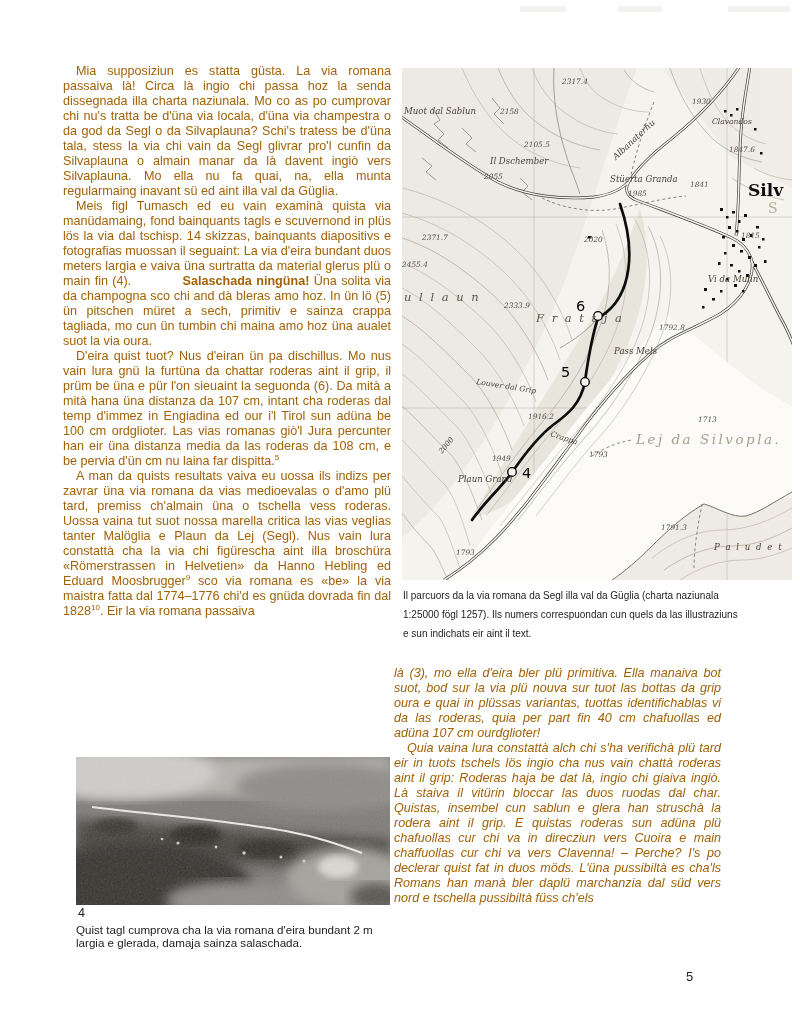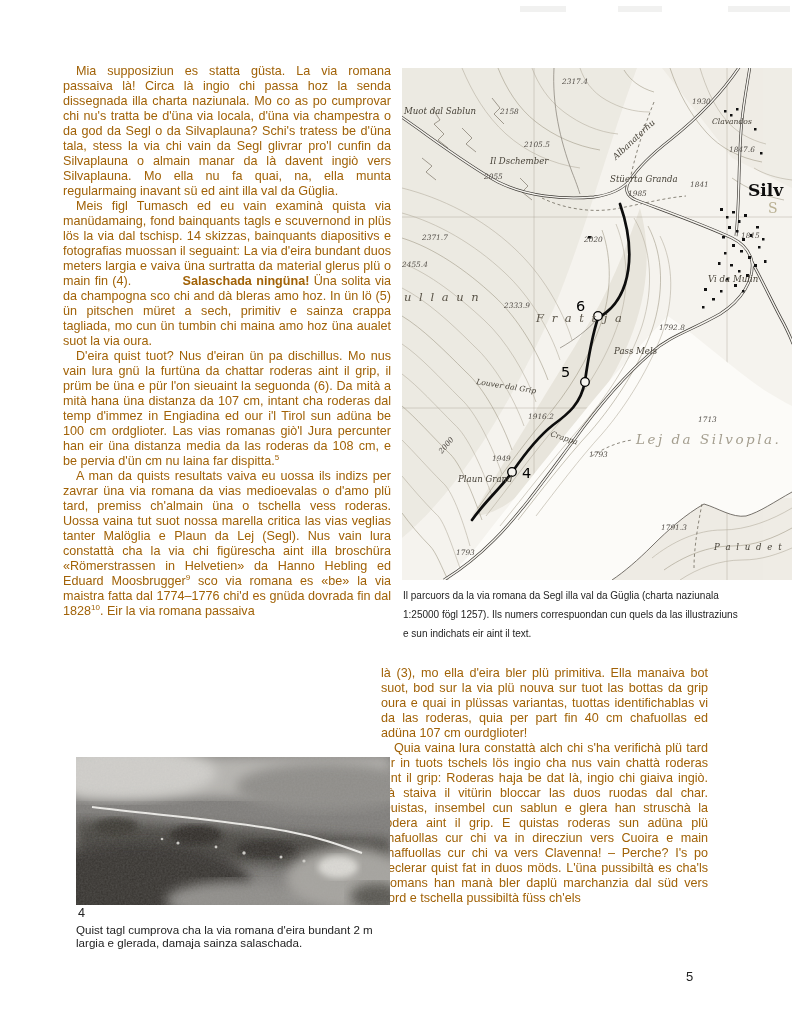--- a/index.html
+++ b/index.html
@@ -8,21 +8,21 @@
     font-family:"Liberation Sans",sans-serif;color:#1e1e1e;
     -webkit-font-smoothing:antialiased;overflow:hidden;
   }
   .scan-artifact{position:absolute;background:#f1f1f0;height:6px;top:6px;}
   .textcol{position:absolute;text-align:justify;font-size:12.6px;line-height:15px;color:#a16207;}
   .textcol p{margin:0;text-indent:13px;}
   .textcol p.noindent{text-indent:0;}
   sup{font-size:8px;line-height:0;vertical-align:super;letter-spacing:0;}
   b{font-weight:bold;margin-left:47px;}
   .left-col{left:63px;top:64px;width:328px;}
-  .right-col{left:381px;top:666px;width:327px;}
+  .right-col{left:394px;top:666px;width:327px;font-style:italic;}
   .map-wrap{position:absolute;left:402px;top:68px;width:390px;height:512px;background:#f5f3ee;}
   .map-caption{position:absolute;left:403px;top:586px;width:336px;font-size:10px;line-height:19px;color:#232323;text-align:left;}
   .photo-wrap{position:absolute;left:76px;top:757px;width:314px;height:148px;background:#777;}
   .photo-num{position:absolute;left:78px;top:906px;font-size:12.6px;color:#232323;}
   .photo-caption{position:absolute;left:76px;top:923px;width:322px;font-size:11.6px;line-height:13px;color:#232323;text-align:left;}
   .page-num{position:absolute;left:686px;top:969px;font-size:13px;color:#232323;}
 
   
   .contour{fill:none;stroke:#b6af9f;stroke-width:.6;}
   .contour2{fill:none;stroke:#9a927f;stroke-width:.55;}

